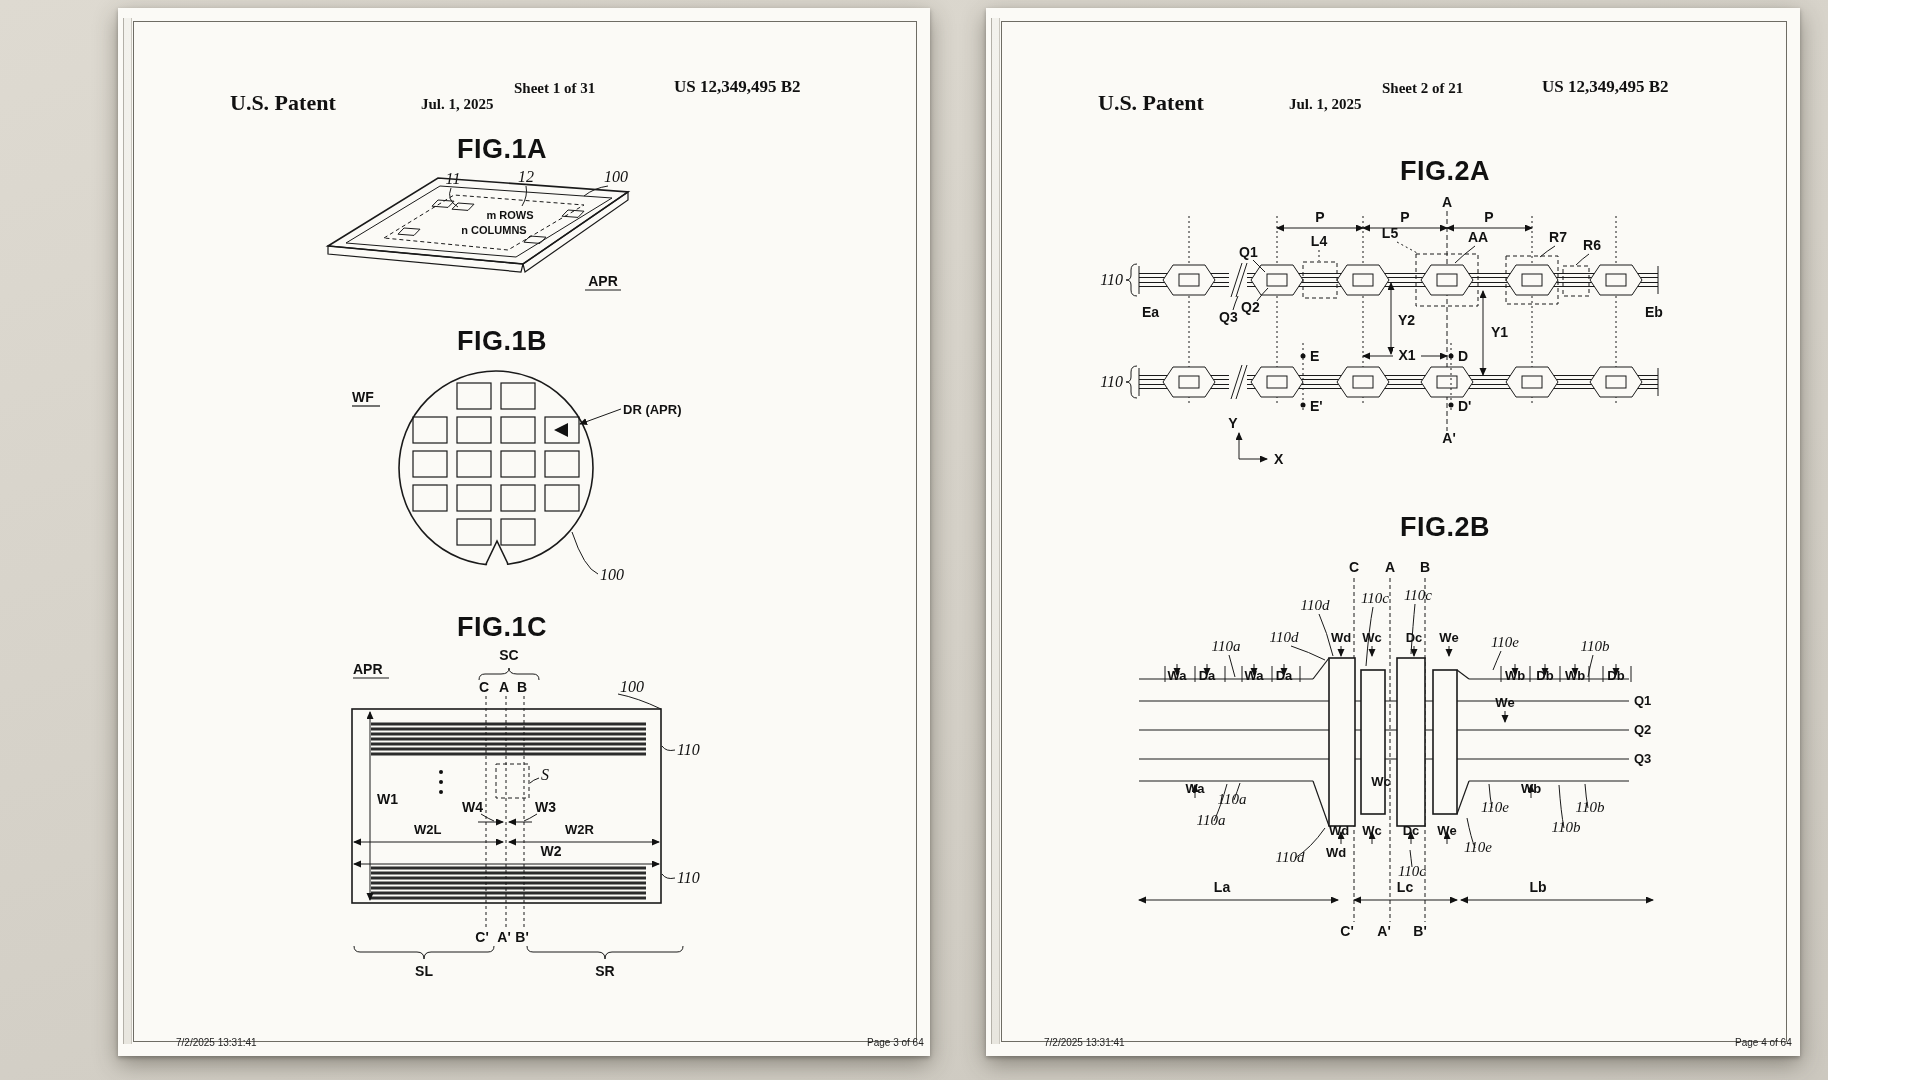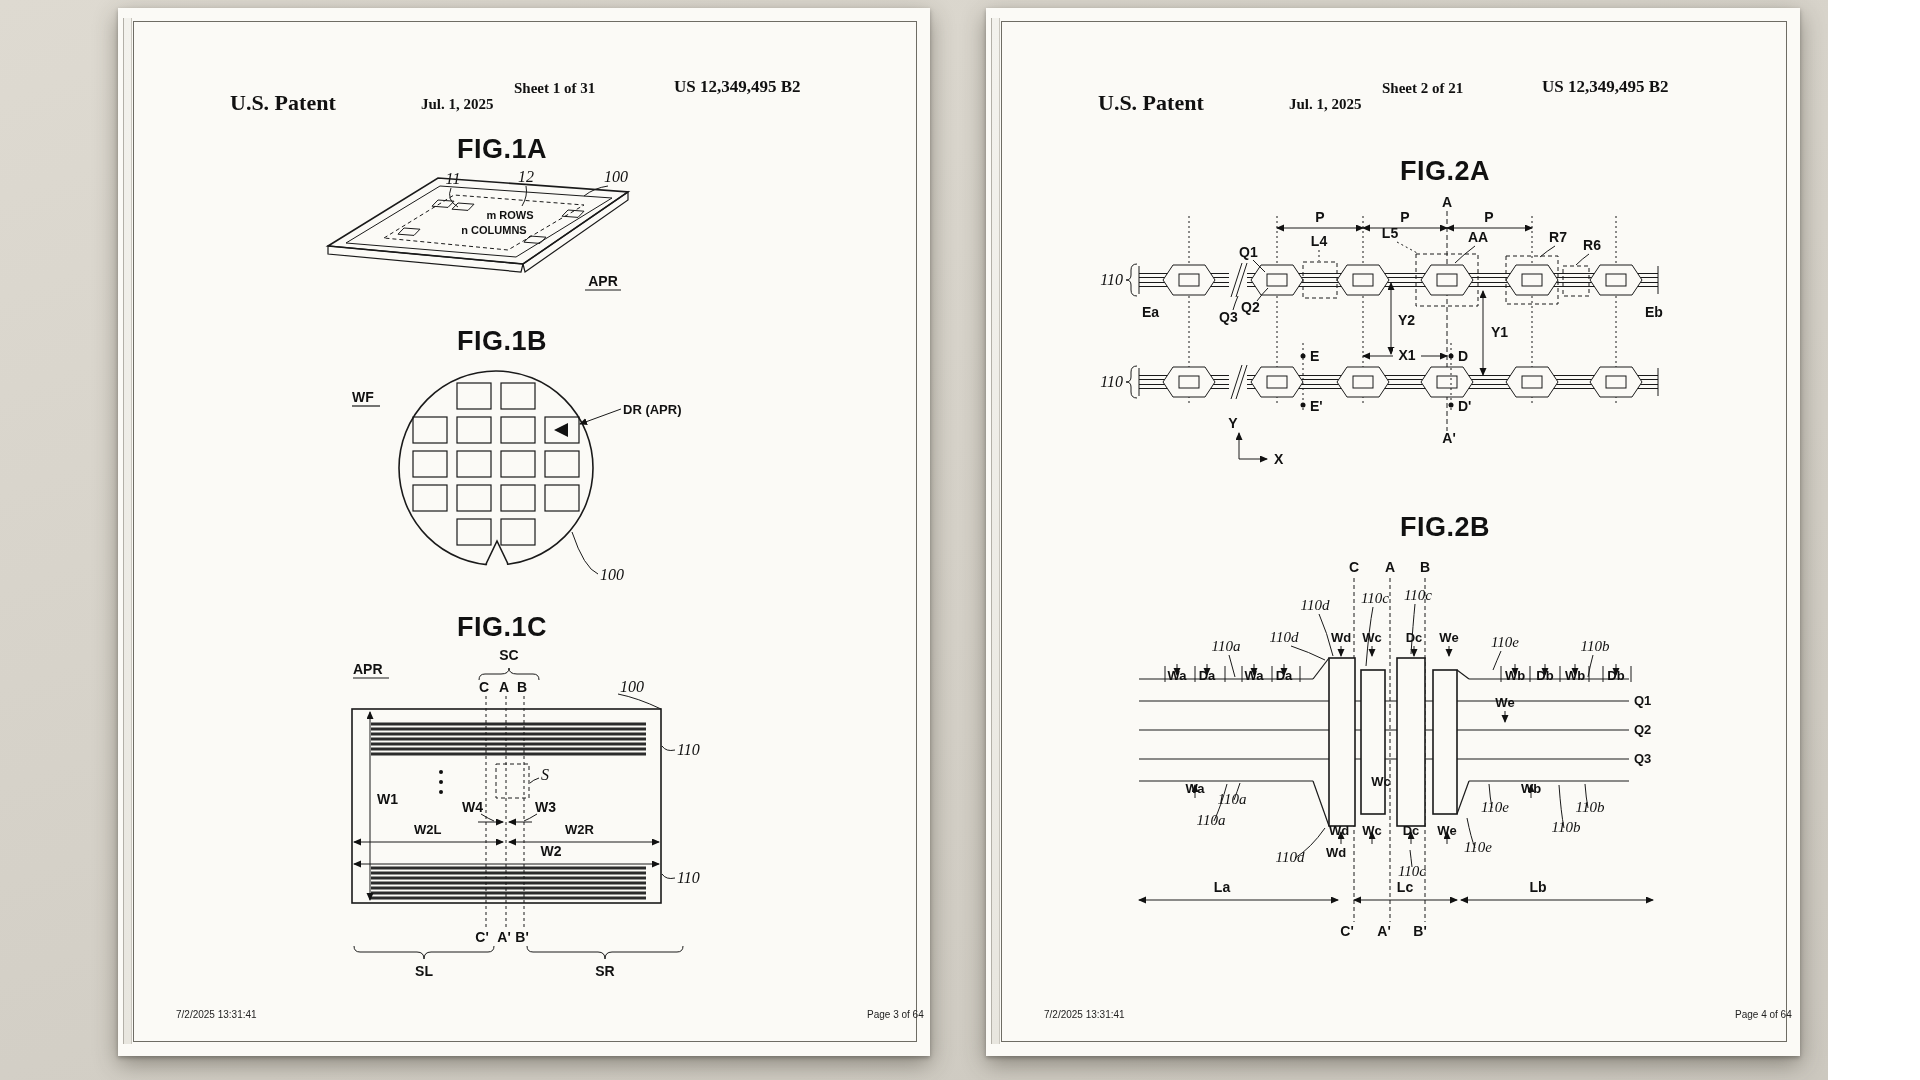--- a/index.html
+++ b/index.html
@@ -11,21 +11,21 @@
   .edge{position:absolute;left:5px;top:10px;bottom:12px;width:7px;
     border-left:1px solid #b3b0a8;border-right:1px solid #c9c6be;
     background:linear-gradient(180deg,#f3f2ed,#e8e6df);}
   .frame{position:absolute;left:15px;right:13px;top:13px;bottom:14px;
     border:1px solid #6e6c64;}
   .hdr{position:absolute;color:#111;white-space:nowrap;}
   .hdr-title{left:112px;top:82px;font:bold 22px "Liberation Serif",serif;}
   .hdr-date{left:278px;top:88px;font:bold 15px "Liberation Serif",serif;margin-left:25px;}
   .hdr-sheet{left:396px;top:72px;font:bold 15px "Liberation Serif",serif;}
   .hdr-num{left:556px;top:69px;font:bold 17px "Liberation Serif",serif;}
-  .ft{position:absolute;top:1001px;font:10px "Liberation Sans",sans-serif;color:#222;}
+  .ft{position:absolute;top:1029px;font:10px "Liberation Sans",sans-serif;color:#222;}
   .ft-time{left:58px;}
   .ft-page{left:716px;padding-left:33px;}
   svg{position:absolute;overflow:visible;}
   svg text{fill:#111;}
   .ttl{font-family:"Liberation Sans",sans-serif;font-weight:bold;font-size:27px;letter-spacing:.5px;}
   .lbl{font-family:"Liberation Sans",sans-serif;font-weight:bold;font-size:13px;}
   .lbl4{font-family:"Liberation Sans",sans-serif;font-weight:bold;font-size:14px;}
   .tiny{font-family:"Liberation Sans",sans-serif;font-weight:bold;font-size:11px;}
   .num{font-family:"Liberation Serif",serif;font-style:italic;font-size:15px;}
   .num6{font-family:"Liberation Serif",serif;font-style:italic;font-size:16px;}

